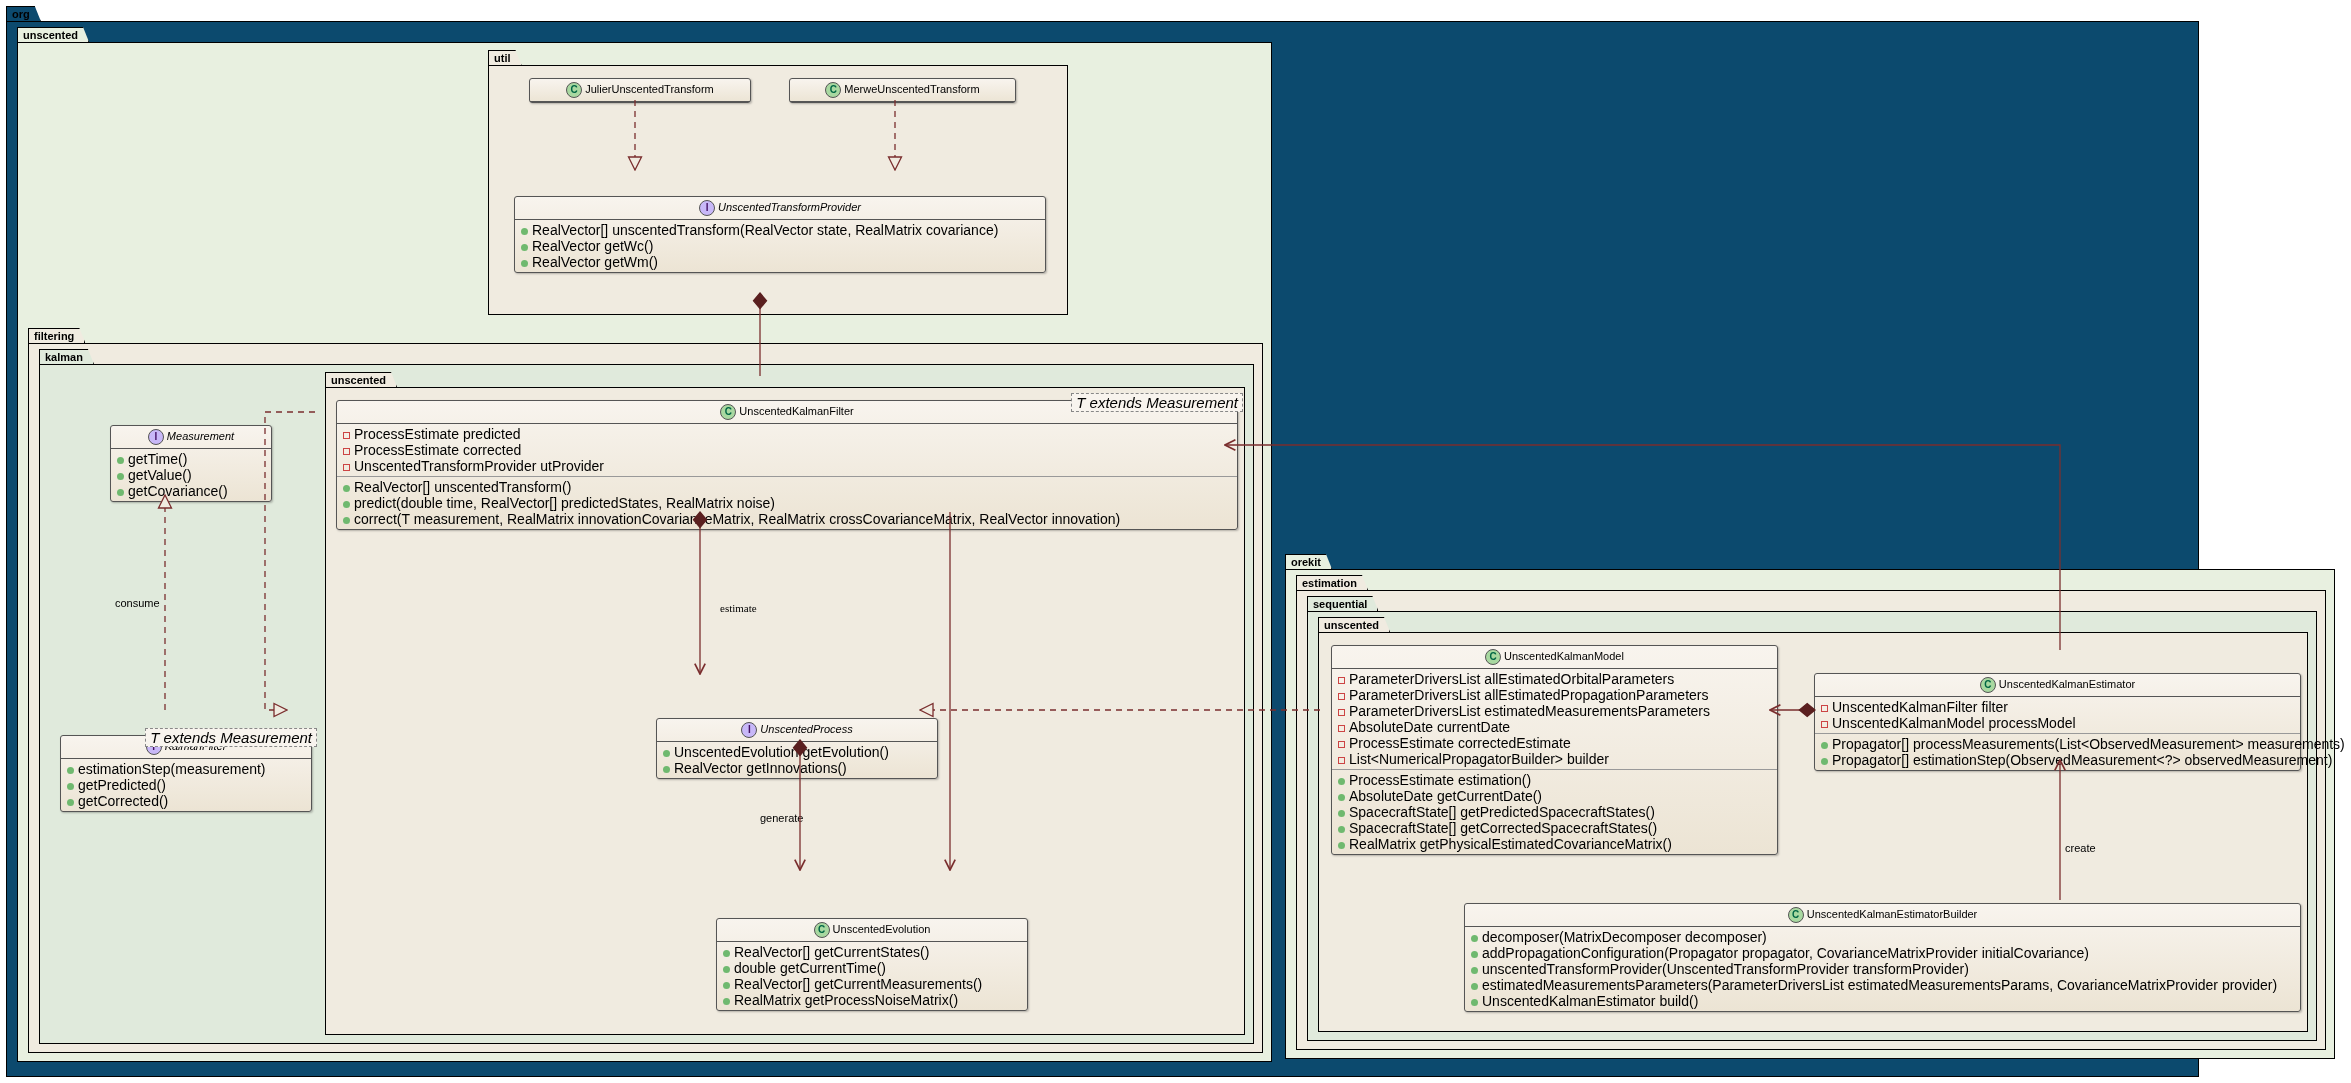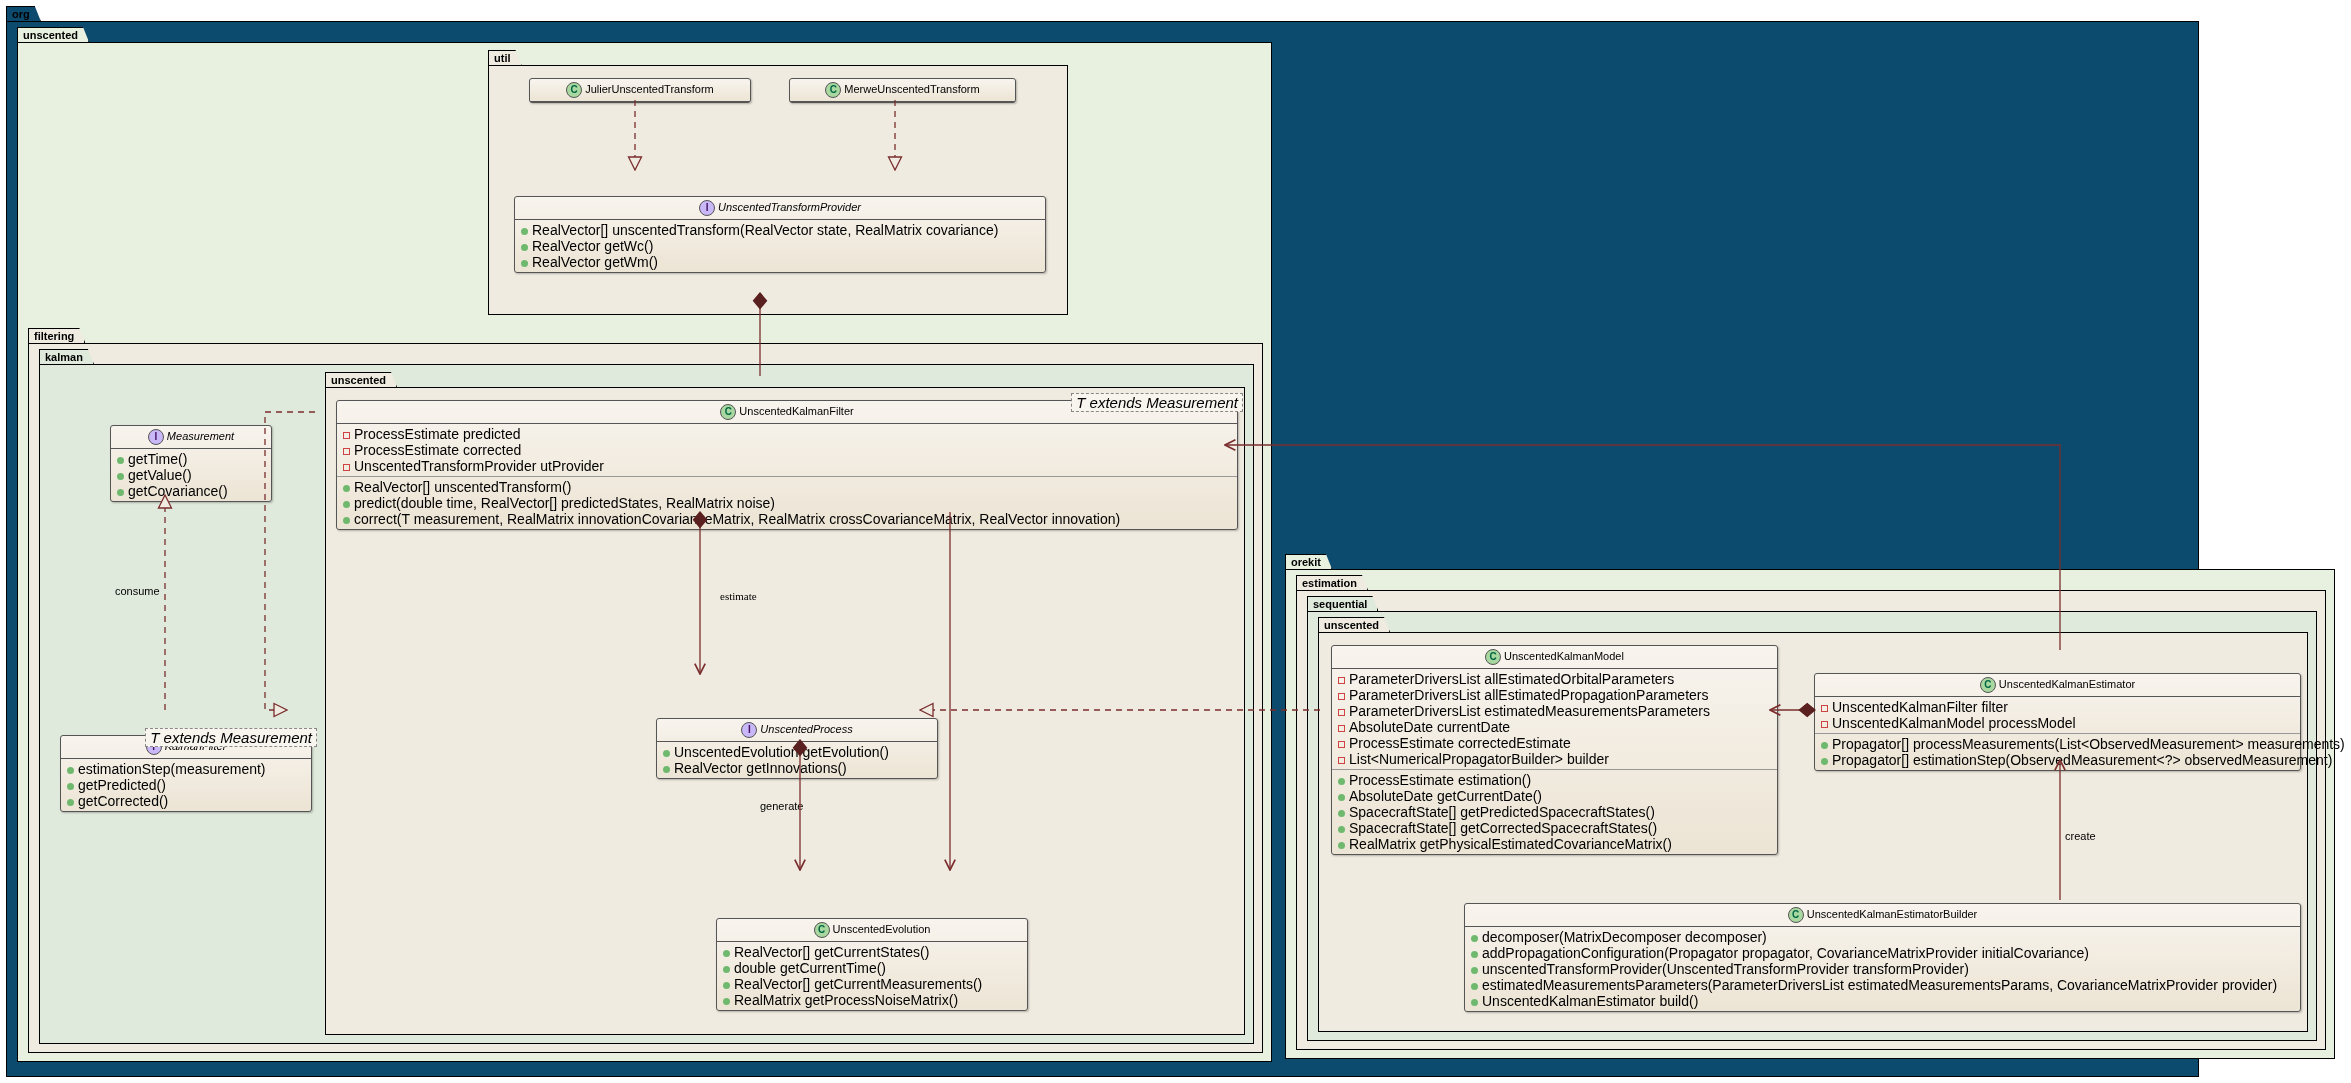--- a/index.html
+++ b/index.html
@@ -68,21 +68,21 @@
     display:inline-block; width:7px; height:7px;
     margin-right:4px; vertical-align:middle;
   }
   .vis.pub { background:#6fb96f; border-radius:50%; }
   .vis.prv { border:1.5px solid #c44; width:5px; height:5px; }
   .template-tag {
     position:absolute; top:-8px; right:-6px;
     border:1px dashed #888; background:#f8f4ee;
     font-style:italic; font-size:15px; padding:0 4px;
   }
-  .edge-label { position:absolute; font-size:11px; font-style:normal; }
+  .edge-label { position:absolute; font-size:11px; font-style:normal;margin-top:12px; }
   svg.edges { position:absolute; top:0; left:0; pointer-events:none; }
 </style>
 </head>
 <body>
 
 <div class="canvas">
 
   <div class="pkg light" style="left:6px; top:21px; width:2193px; height:1056px; background:#0c4a6e;">
     <div class="pkg-tab">org</div>
 

